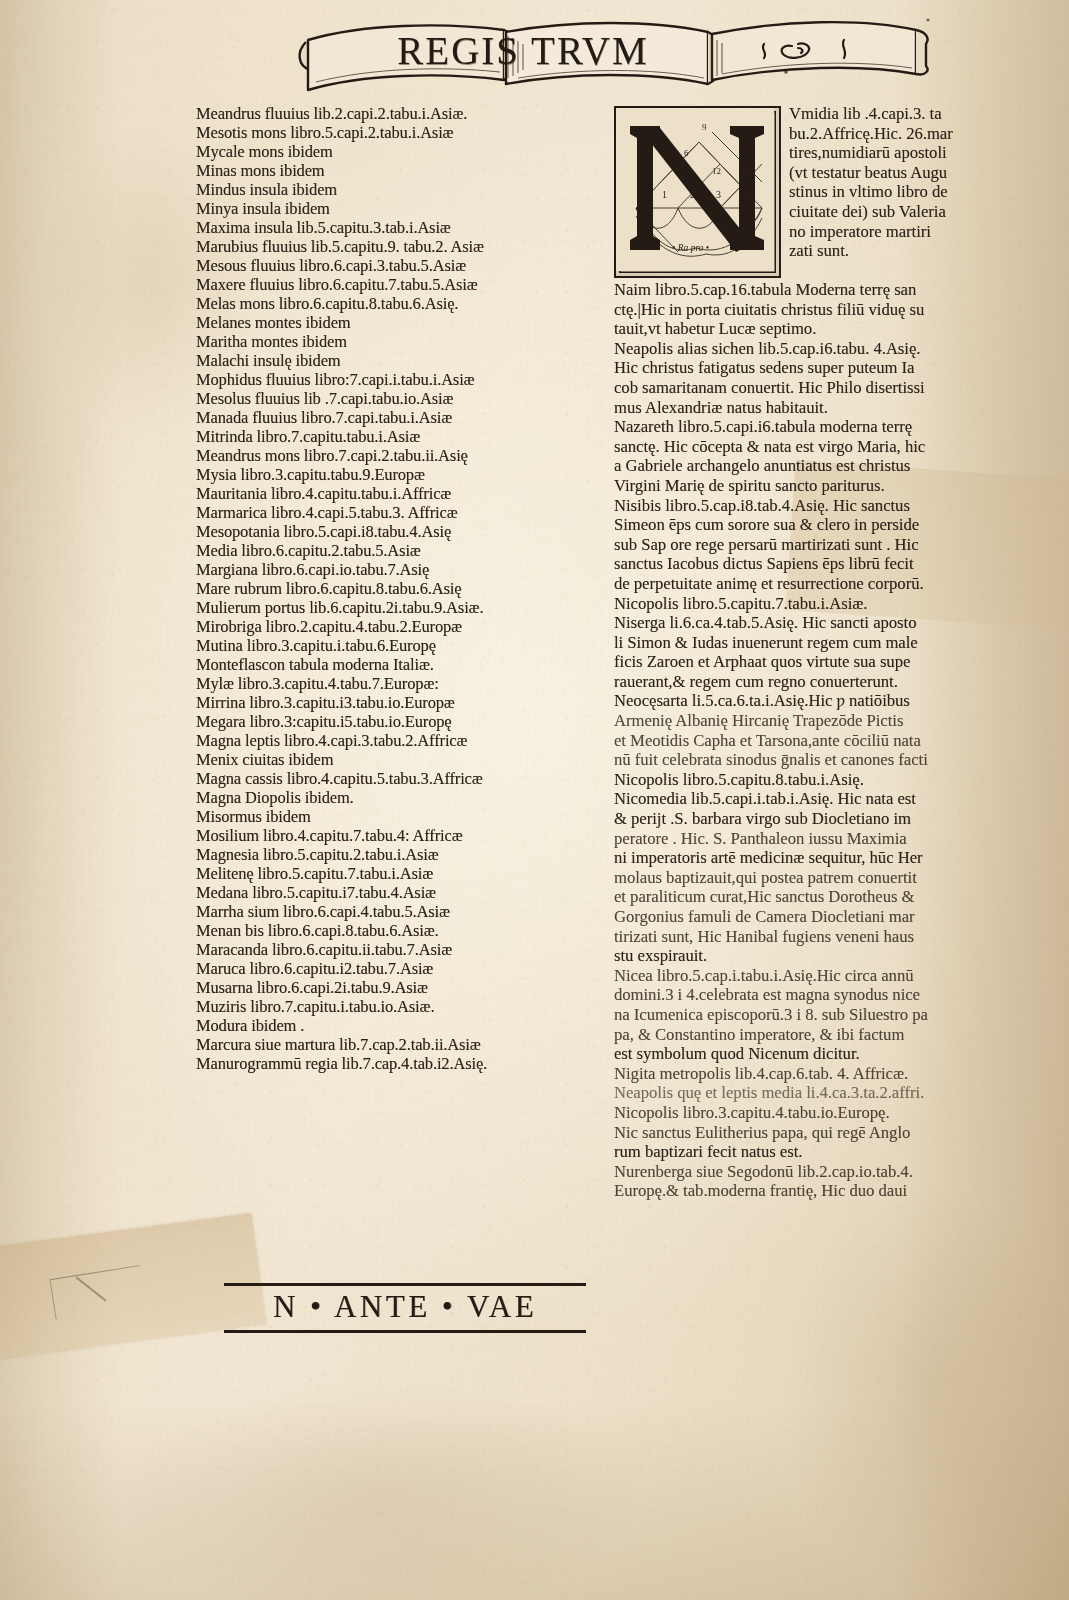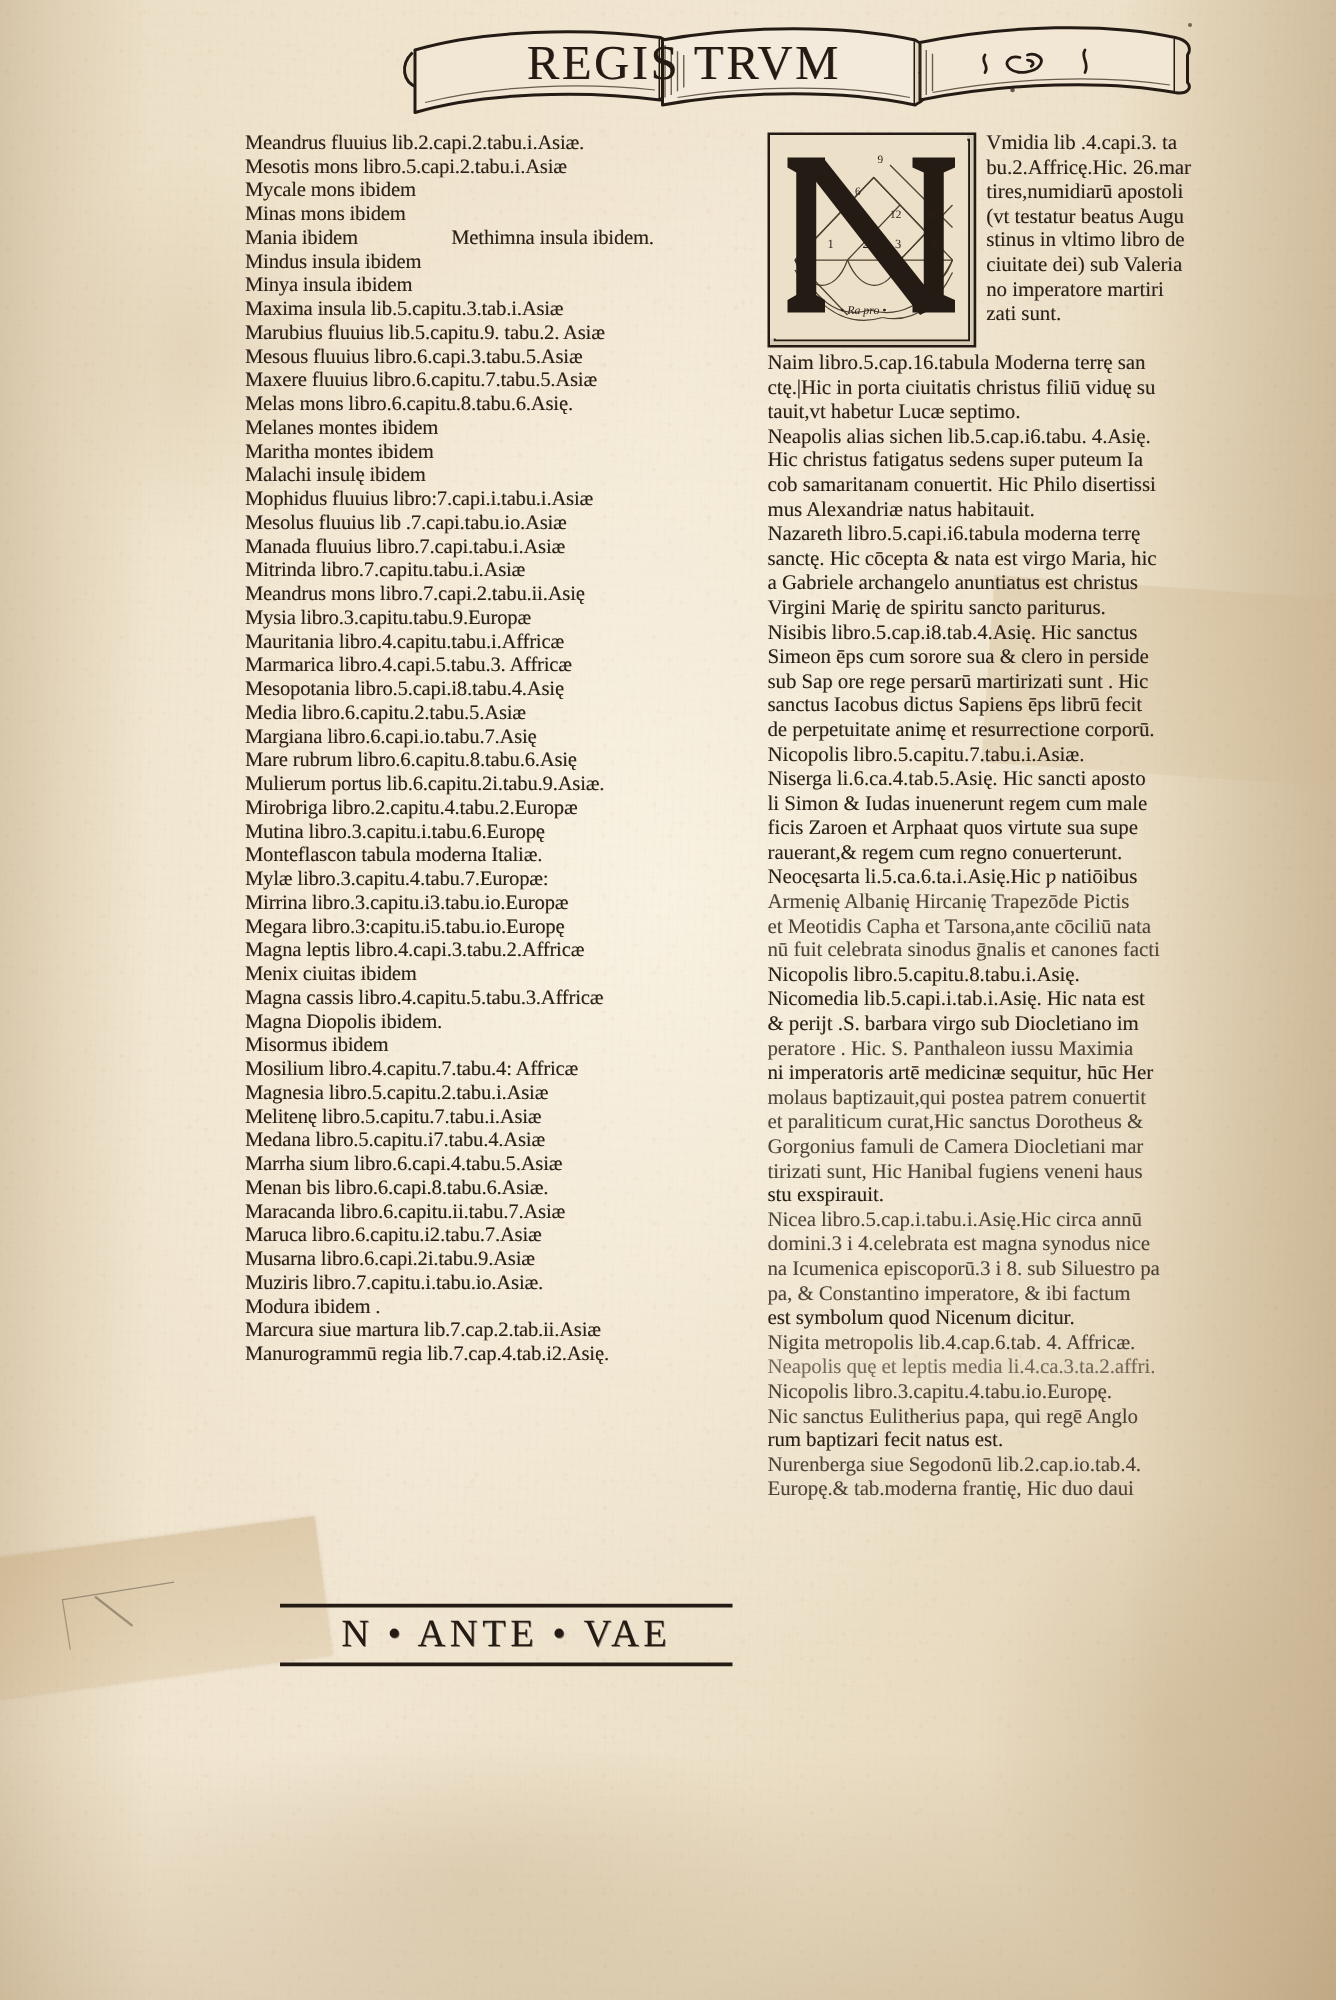--- a/index.html
+++ b/index.html
@@ -81,21 +81,21 @@
   .pen-mark {
     position: absolute;
     pointer-events: none;
     color: #5c5246;
     font-family: "Liberation Serif", serif;
   }
 
   
   .banner-wrap {
     position: absolute;
-    left: 316px; top: 8px;
+    left: 292px; top: 8px;
     width: 640px; height: 92px;
   }
   .banner-title {
     position: absolute;
     top: 20px; left: 36px;
     width: 390px;
     text-align: center;
     font-size: 39px;
     letter-spacing: 2px;
     font-family: "Liberation Serif", "DejaVu Serif", serif;
@@ -234,24 +234,20 @@
       <circle cx="636" cy="12" r="1.6" fill="#241c14" opacity=".6"></circle>
     </svg>
     <div class="banner-title">REGIS TRVM</div>
   </div>
 
   <div class="col-left">
     <div class="idx-line">Meandrus fluuius lib.2.capi.2.tabu.i.Asiæ.</div>
     <div class="idx-line">Mesotis mons libro.5.capi.2.tabu.i.Asiæ</div>
     <div class="idx-line">Mycale mons ibidem</div>
     <div class="idx-line">Minas mons ibidem</div>
-    <div class="idx-line two-col">
-      <span class="a">Mania ibidem</span>
-      <span class="b">Methimna insula ibidem.</span>
-    </div>
     <div class="idx-line">Mindus insula ibidem</div>
     <div class="idx-line">Minya insula ibidem</div>
     <div class="idx-line">Maxima insula lib.5.capitu.3.tab.i.Asiæ</div>
     <div class="idx-line">Marubius fluuius lib.5.capitu.9. tabu.2. Asiæ</div>
     <div class="idx-line">Mesous fluuius libro.6.capi.3.tabu.5.Asiæ</div>
     <div class="idx-line">Maxere fluuius libro.6.capitu.7.tabu.5.Asiæ</div>
     <div class="idx-line">Melas mons libro.6.capitu.8.tabu.6.Asię.</div>
     <div class="idx-line">Melanes montes ibidem</div>
     <div class="idx-line">Maritha montes ibidem</div>
     <div class="idx-line">Malachi insulę ibidem</div>

